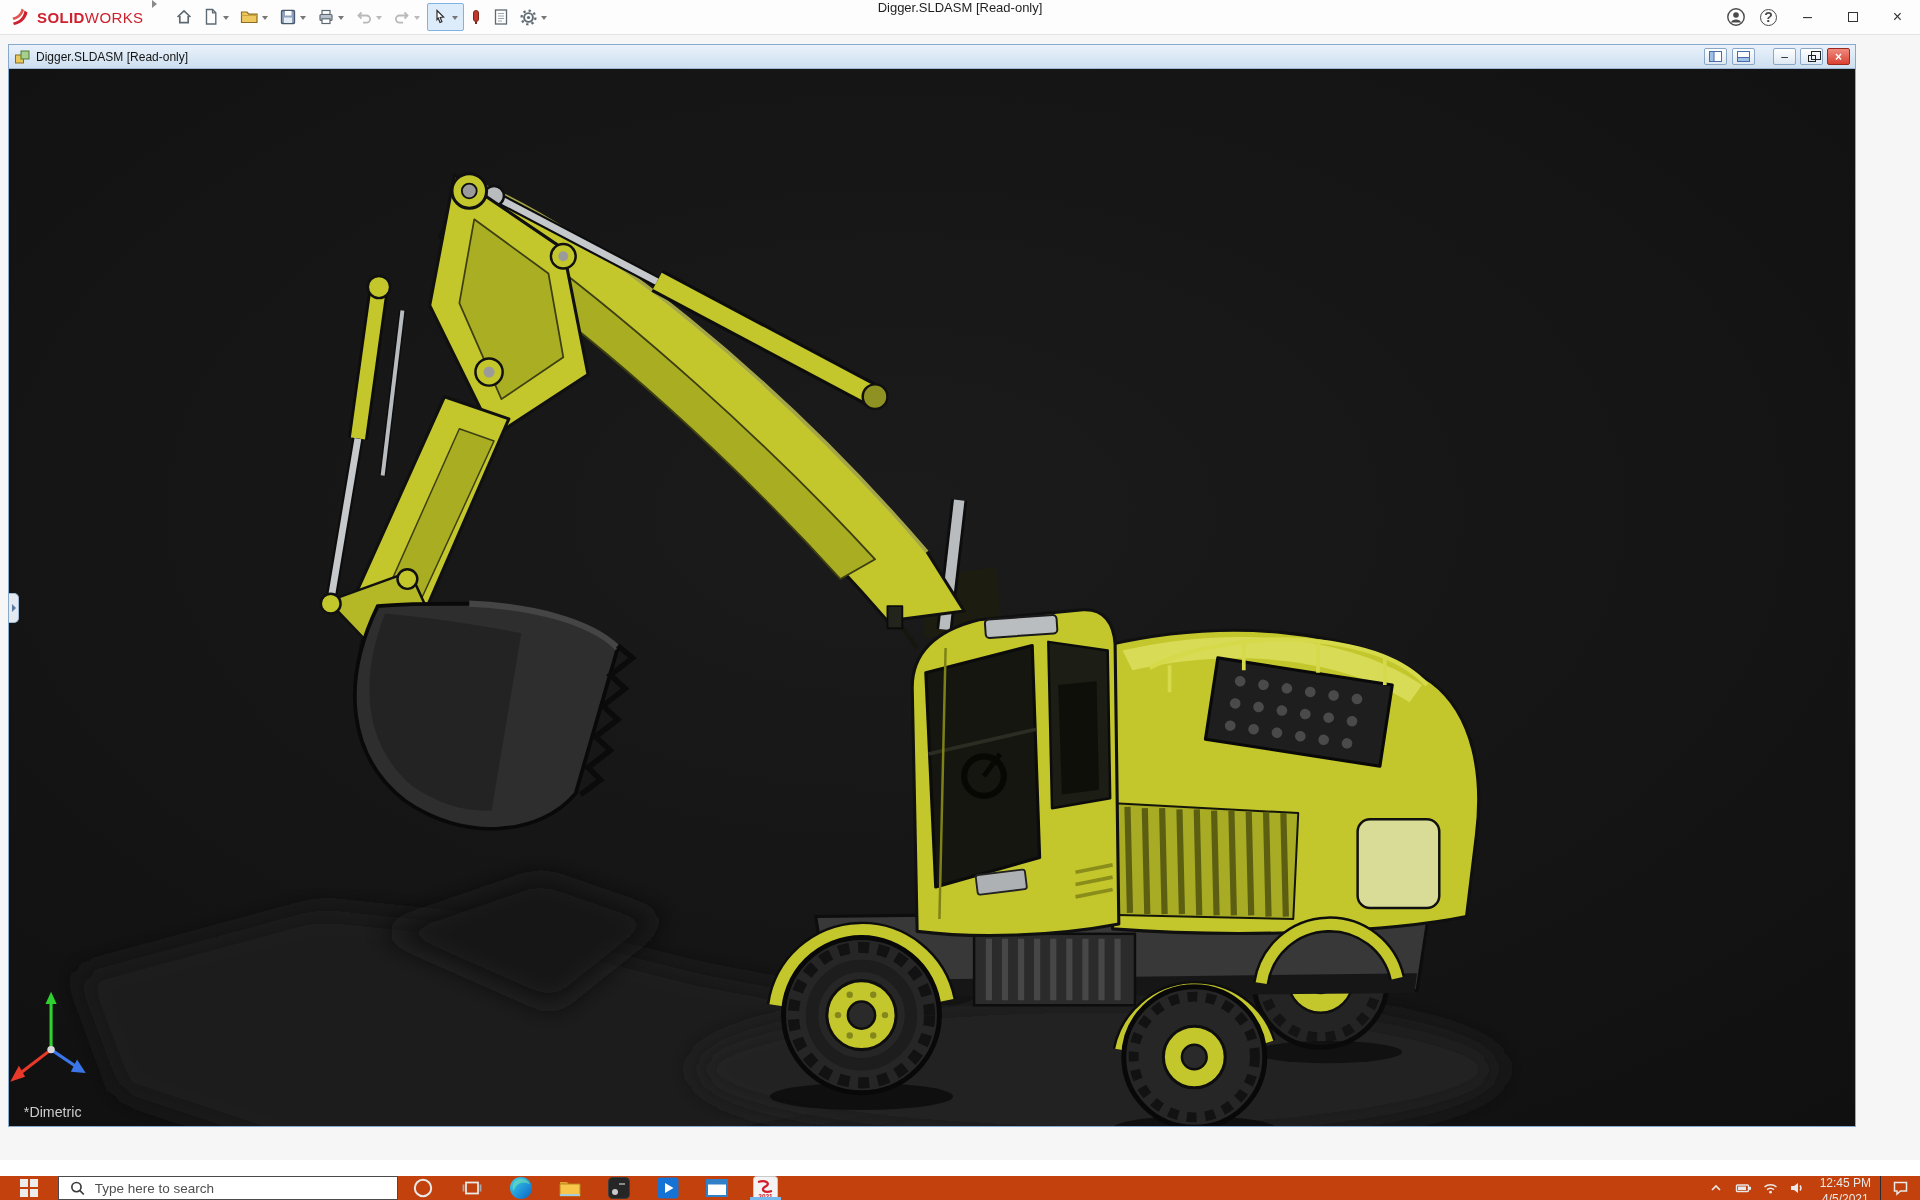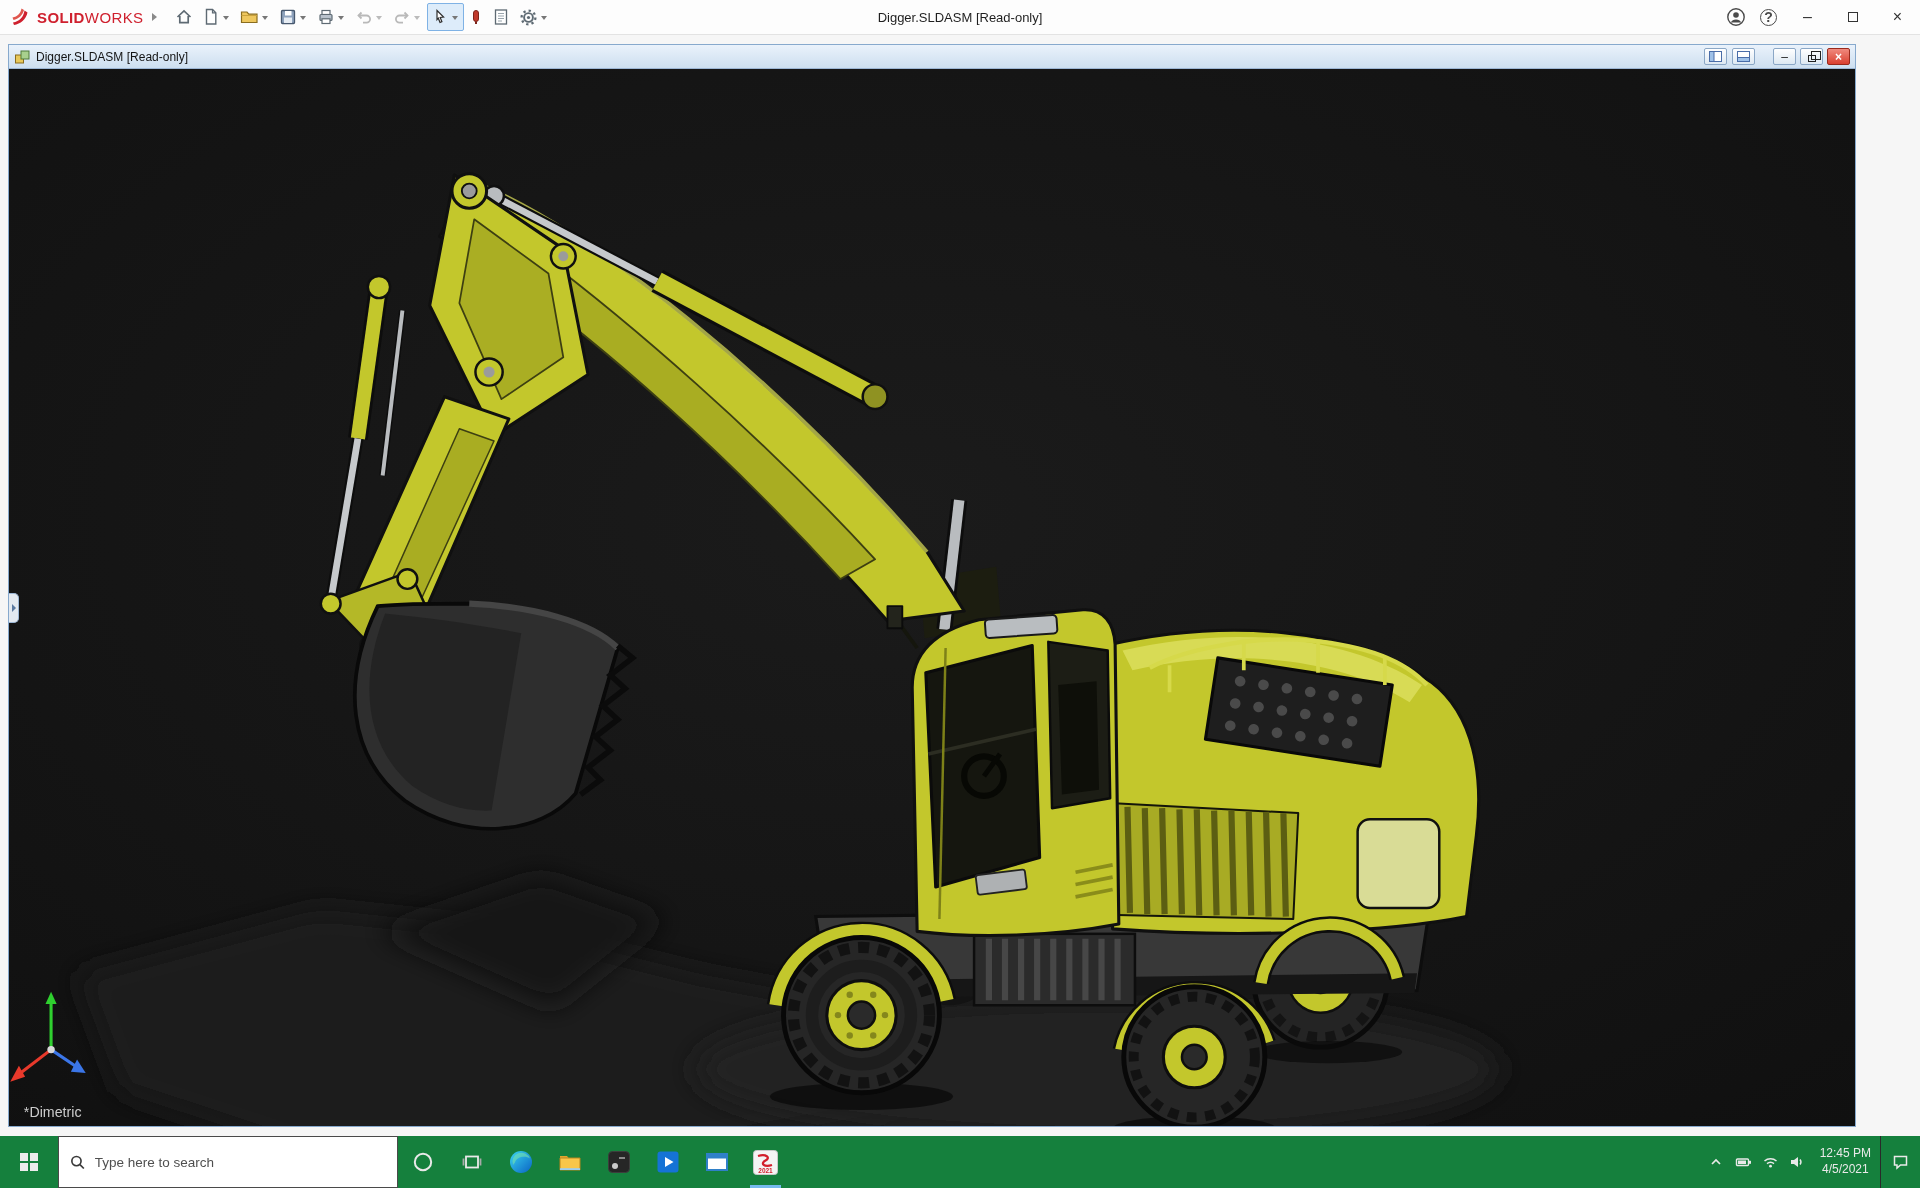--- a/index.html
+++ b/index.html
@@ -1,20 +1,20 @@
 <!DOCTYPE html>
 <html><head>
 <meta charset="utf-8">
 <style>
   *{margin:0;padding:0;box-sizing:border-box}
   html,body{width:1920px;height:1200px;overflow:hidden;background:#fff;
     font-family:"Liberation Sans",sans-serif;-webkit-font-smoothing:antialiased}
   
   .titlebar{position:absolute;top:0;left:0;right:0;height:35px;background:#fdfdfd;
-    border-bottom:1px solid #e3e3e3;display:flex;align-items:center;z-index:10}
+    border-bottom:1px solid #e3e3e3;display:flex;z-index:10}
   .brand{display:flex;align-items:center;gap:5px;padding:0 4px 0 10px}
   .brand-text{font-size:15px;letter-spacing:.4px;white-space:nowrap}
   .brand-solid{color:#cf202e;font-weight:700}
   .brand-works{color:#cf202e;font-weight:400}
   .mini-arrow{width:0;height:0;border-top:4px solid transparent;border-bottom:4px solid transparent;
     border-left:5px solid #8a8a8a;margin:0 14px 0 4px}
   .qtb{display:flex;align-items:center;gap:1px}
   .qtb-item{display:flex;align-items:center;padding:3px 3px;border:1px solid transparent;border-radius:2px;height:28px}
   .qtb-item.active{border-color:#7fb2e5;background:#ddecfa}
   .caret{width:0;height:0;border-left:3.5px solid transparent;border-right:3.5px solid transparent;
@@ -40,21 +40,21 @@
     background:linear-gradient(#ffffff,#dde8f2);border:1px solid #8ba7c6;border-radius:2px;font-size:12px;color:#222}
   .cwb.close{background:linear-gradient(#f08a7e,#da4030);border-color:#992a1d;color:#fff;font-weight:700}
   .restore-ico{position:relative;width:8px;height:7px;border:1.2px solid #222;margin-top:3px}
   .restore-ico::before{content:"";position:absolute;left:2px;top:-5px;width:8px;height:7px;border:1.2px solid #222}
   .viewport{position:absolute;left:0;right:0;top:24px;bottom:0;background:#bef264;overflow:hidden}
   .viewport svg.scene{width:100%;height:100%;display:block}
   .fm-tab{position:absolute;left:0;top:524px;width:10px;height:30px;background:#e3e9f0;border:1px solid #9cb6d4;
     border-left:none;border-radius:0 5px 5px 0;display:flex;align-items:center;justify-content:center;z-index:3}
   .fm-tab i{width:0;height:0;border-top:4px solid transparent;border-bottom:4px solid transparent;border-left:4px solid #5b7aa0}
   
-  .taskbar{position:absolute;left:0;right:0;bottom:12px;height:52px;background:#15803d;display:flex;
+  .taskbar{position:absolute;left:0;right:0;bottom:0;height:24px;background:#c2410c;display:flex;
     align-items:stretch;color:#e9e9e9;z-index:20}
   .tk-start{width:58px;display:flex;align-items:center;justify-content:center}
   .winlogo{display:grid;grid-template-columns:8px 8px;grid-template-rows:8px 8px;gap:1.6px}
   .winlogo span{background:#ececec;display:block}
   .tk-search{width:340px;background:#ffffff;border:1px solid #4a4a4a;display:flex;align-items:center;
     gap:9px;padding:0 11px}
   .tk-search input{border:none;outline:none;background:transparent;width:100%;font-size:13.5px;color:#333;
     font-family:"Liberation Sans",sans-serif}
   .tk-search input::placeholder{color:#4f4f4f;opacity:1}
   .tk-app{width:49px;display:flex;align-items:center;justify-content:center;position:relative}

